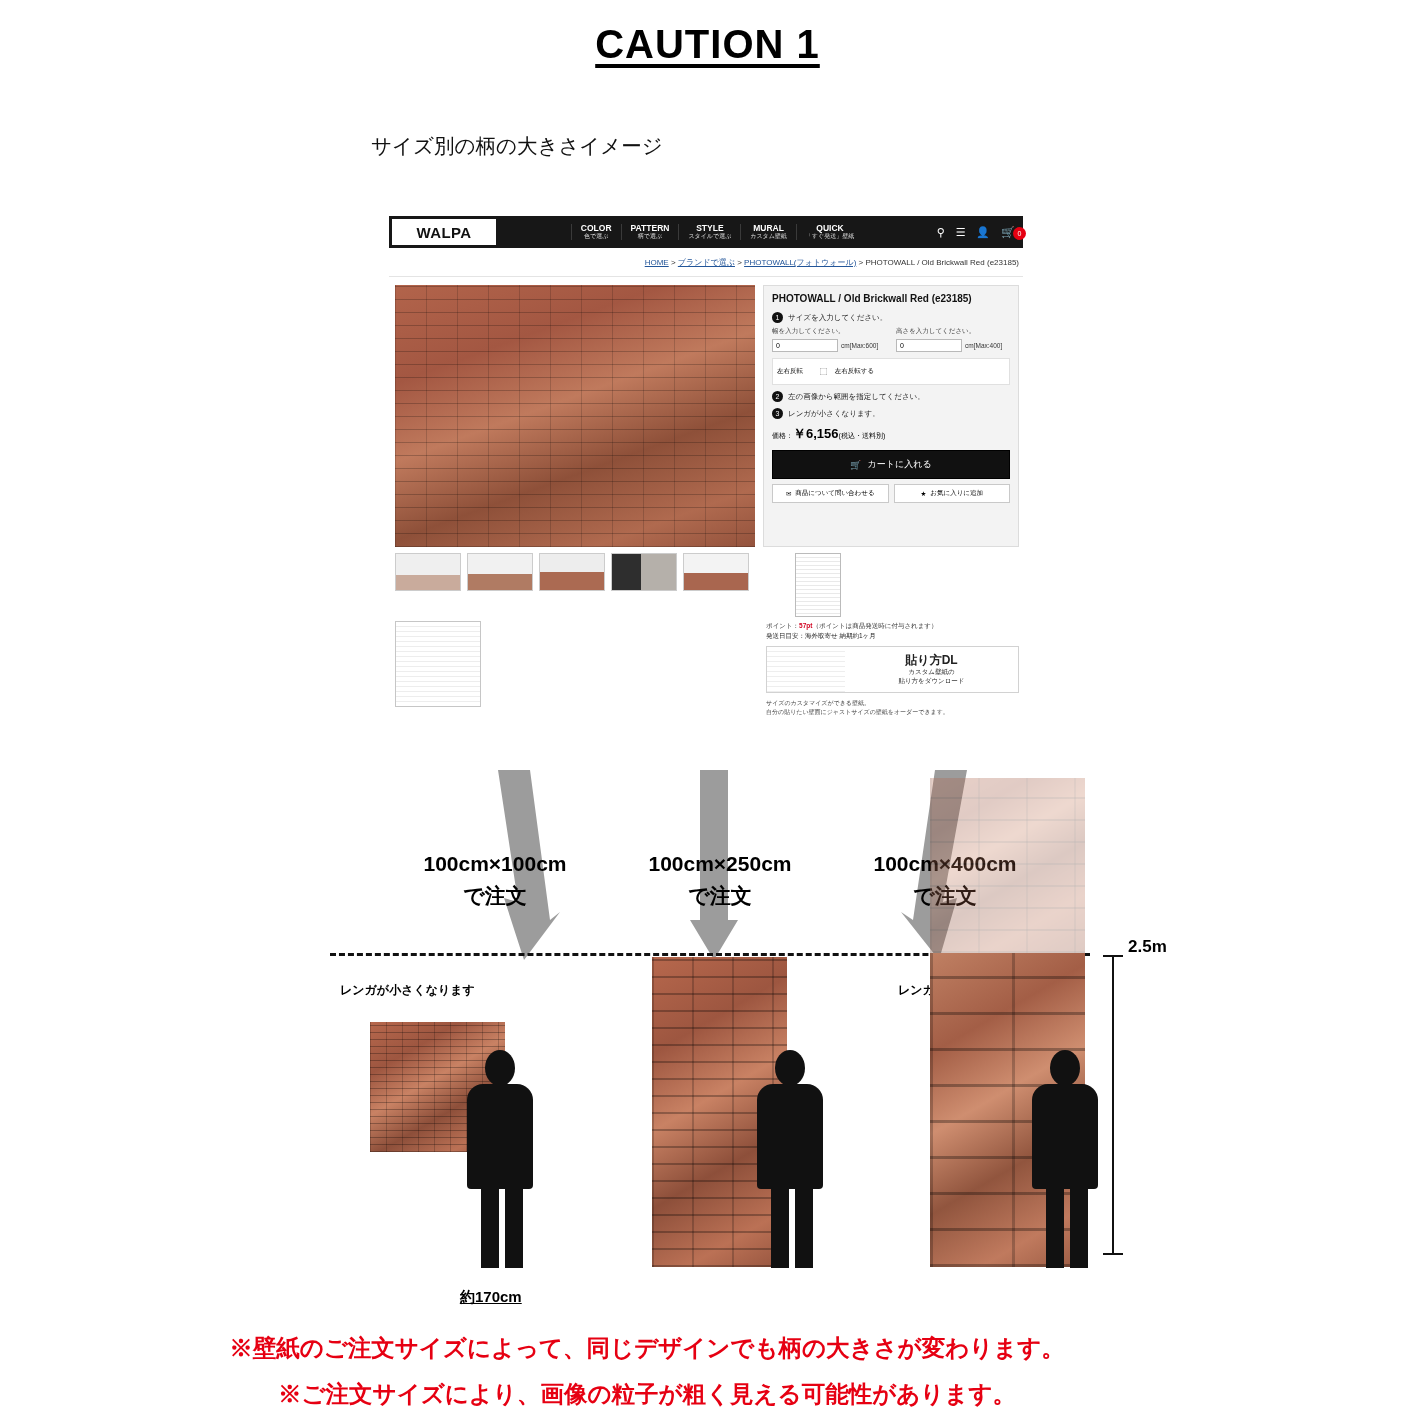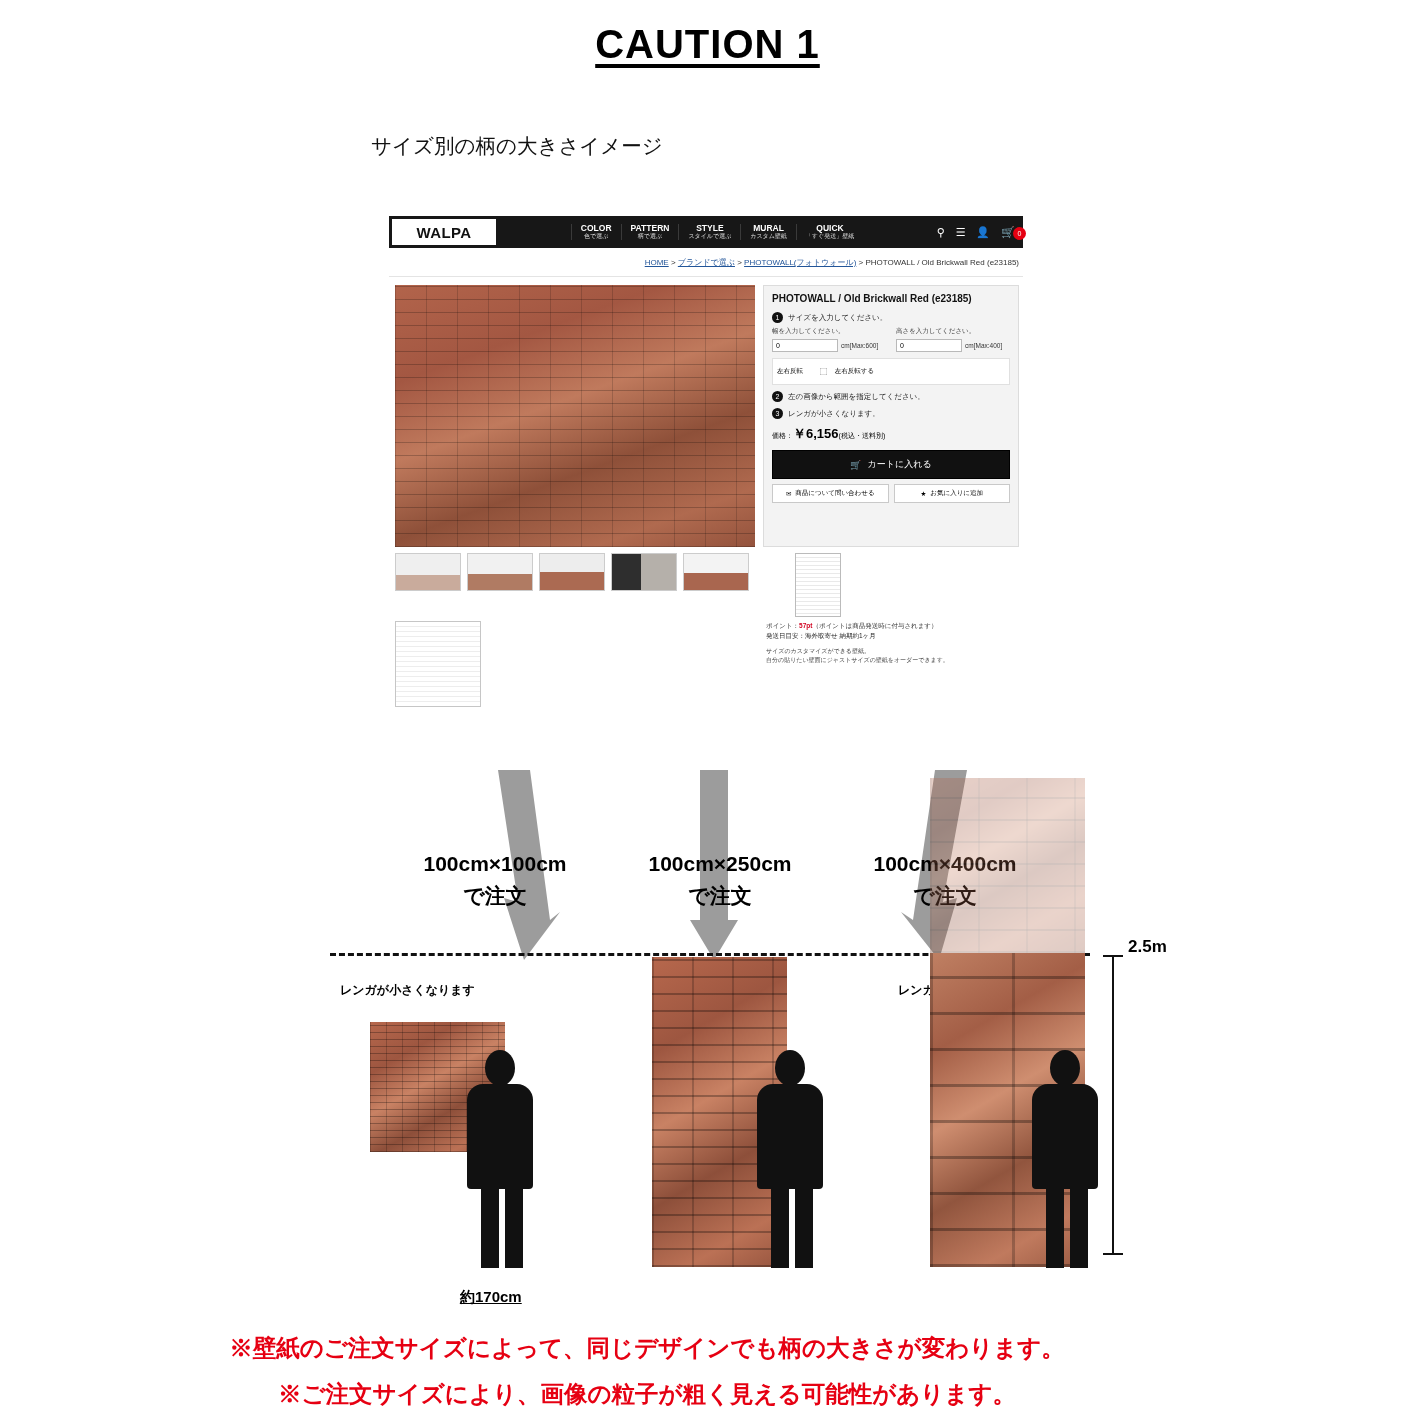--- a/index.html
+++ b/index.html
@@ -301,20 +301,28 @@
 
   <div class="belowrow">
     <div class="docsheet"></div>
     <div class="side-info">
       <div class="pt">
         <span>ポイント：</span><b>57pt</b><span>（ポイントは商品発送時に付与されます）</span>
       </div>
       <div>発送日目安：海外取寄せ 納期約1ヶ月</div>
 
 
+      <div class="promo">
+        <div class="img w"></div>
+        <div class="txt">
+          <div class="big">貼り方DL</div>
+          <div class="sm">カスタム壁紙の</div>
+          <div class="sm">貼り方をダウンロード</div>
+        </div>
+      </div>
 
       <div class="note-small" style="white-space:pre-line;">サイズのカスタマイズができる壁紙。
 自分の貼りたい壁面にジャストサイズの壁紙をオーダーできます。</div>
     </div>
   </div>
 </div>
 
 <svg class="arrow" style="left:495px;top:770px;" width="70" height="190">
   <polygon points="8,0 40,0 60,150 70,142 34,190 14,128 28,132" fill="#9c9c9c" transform="translate(-5,0)"></polygon>
 </svg>

